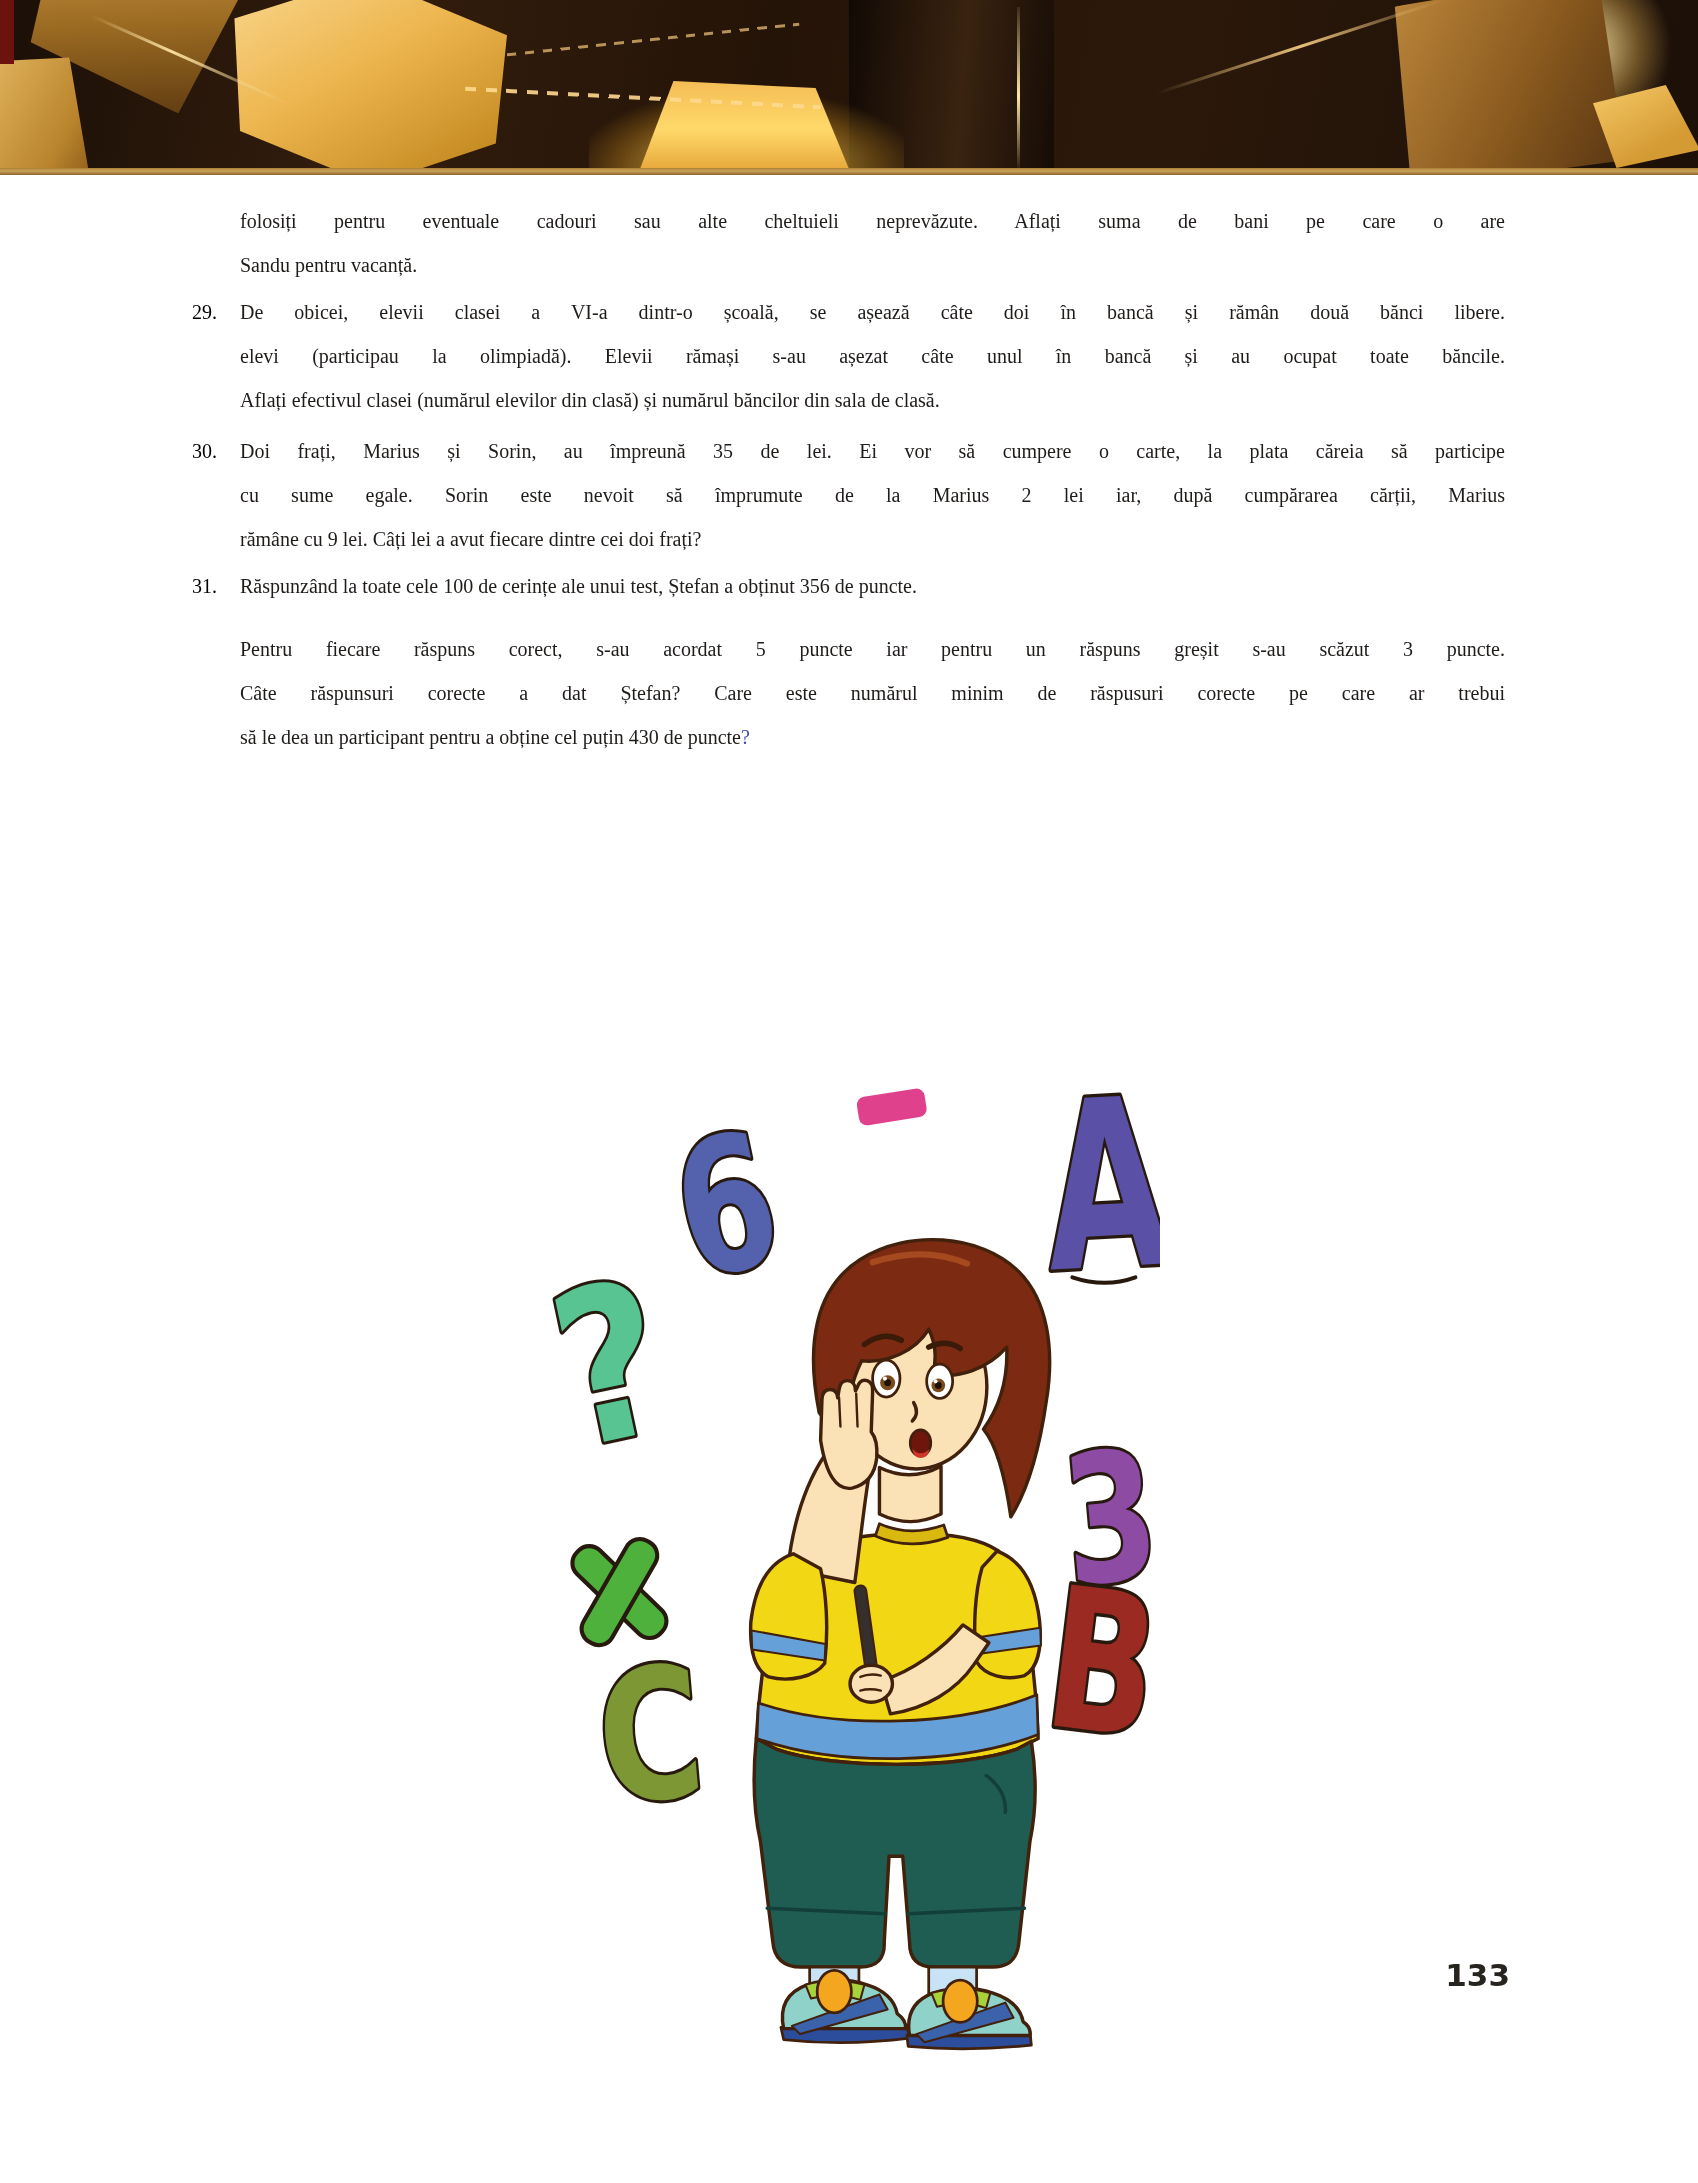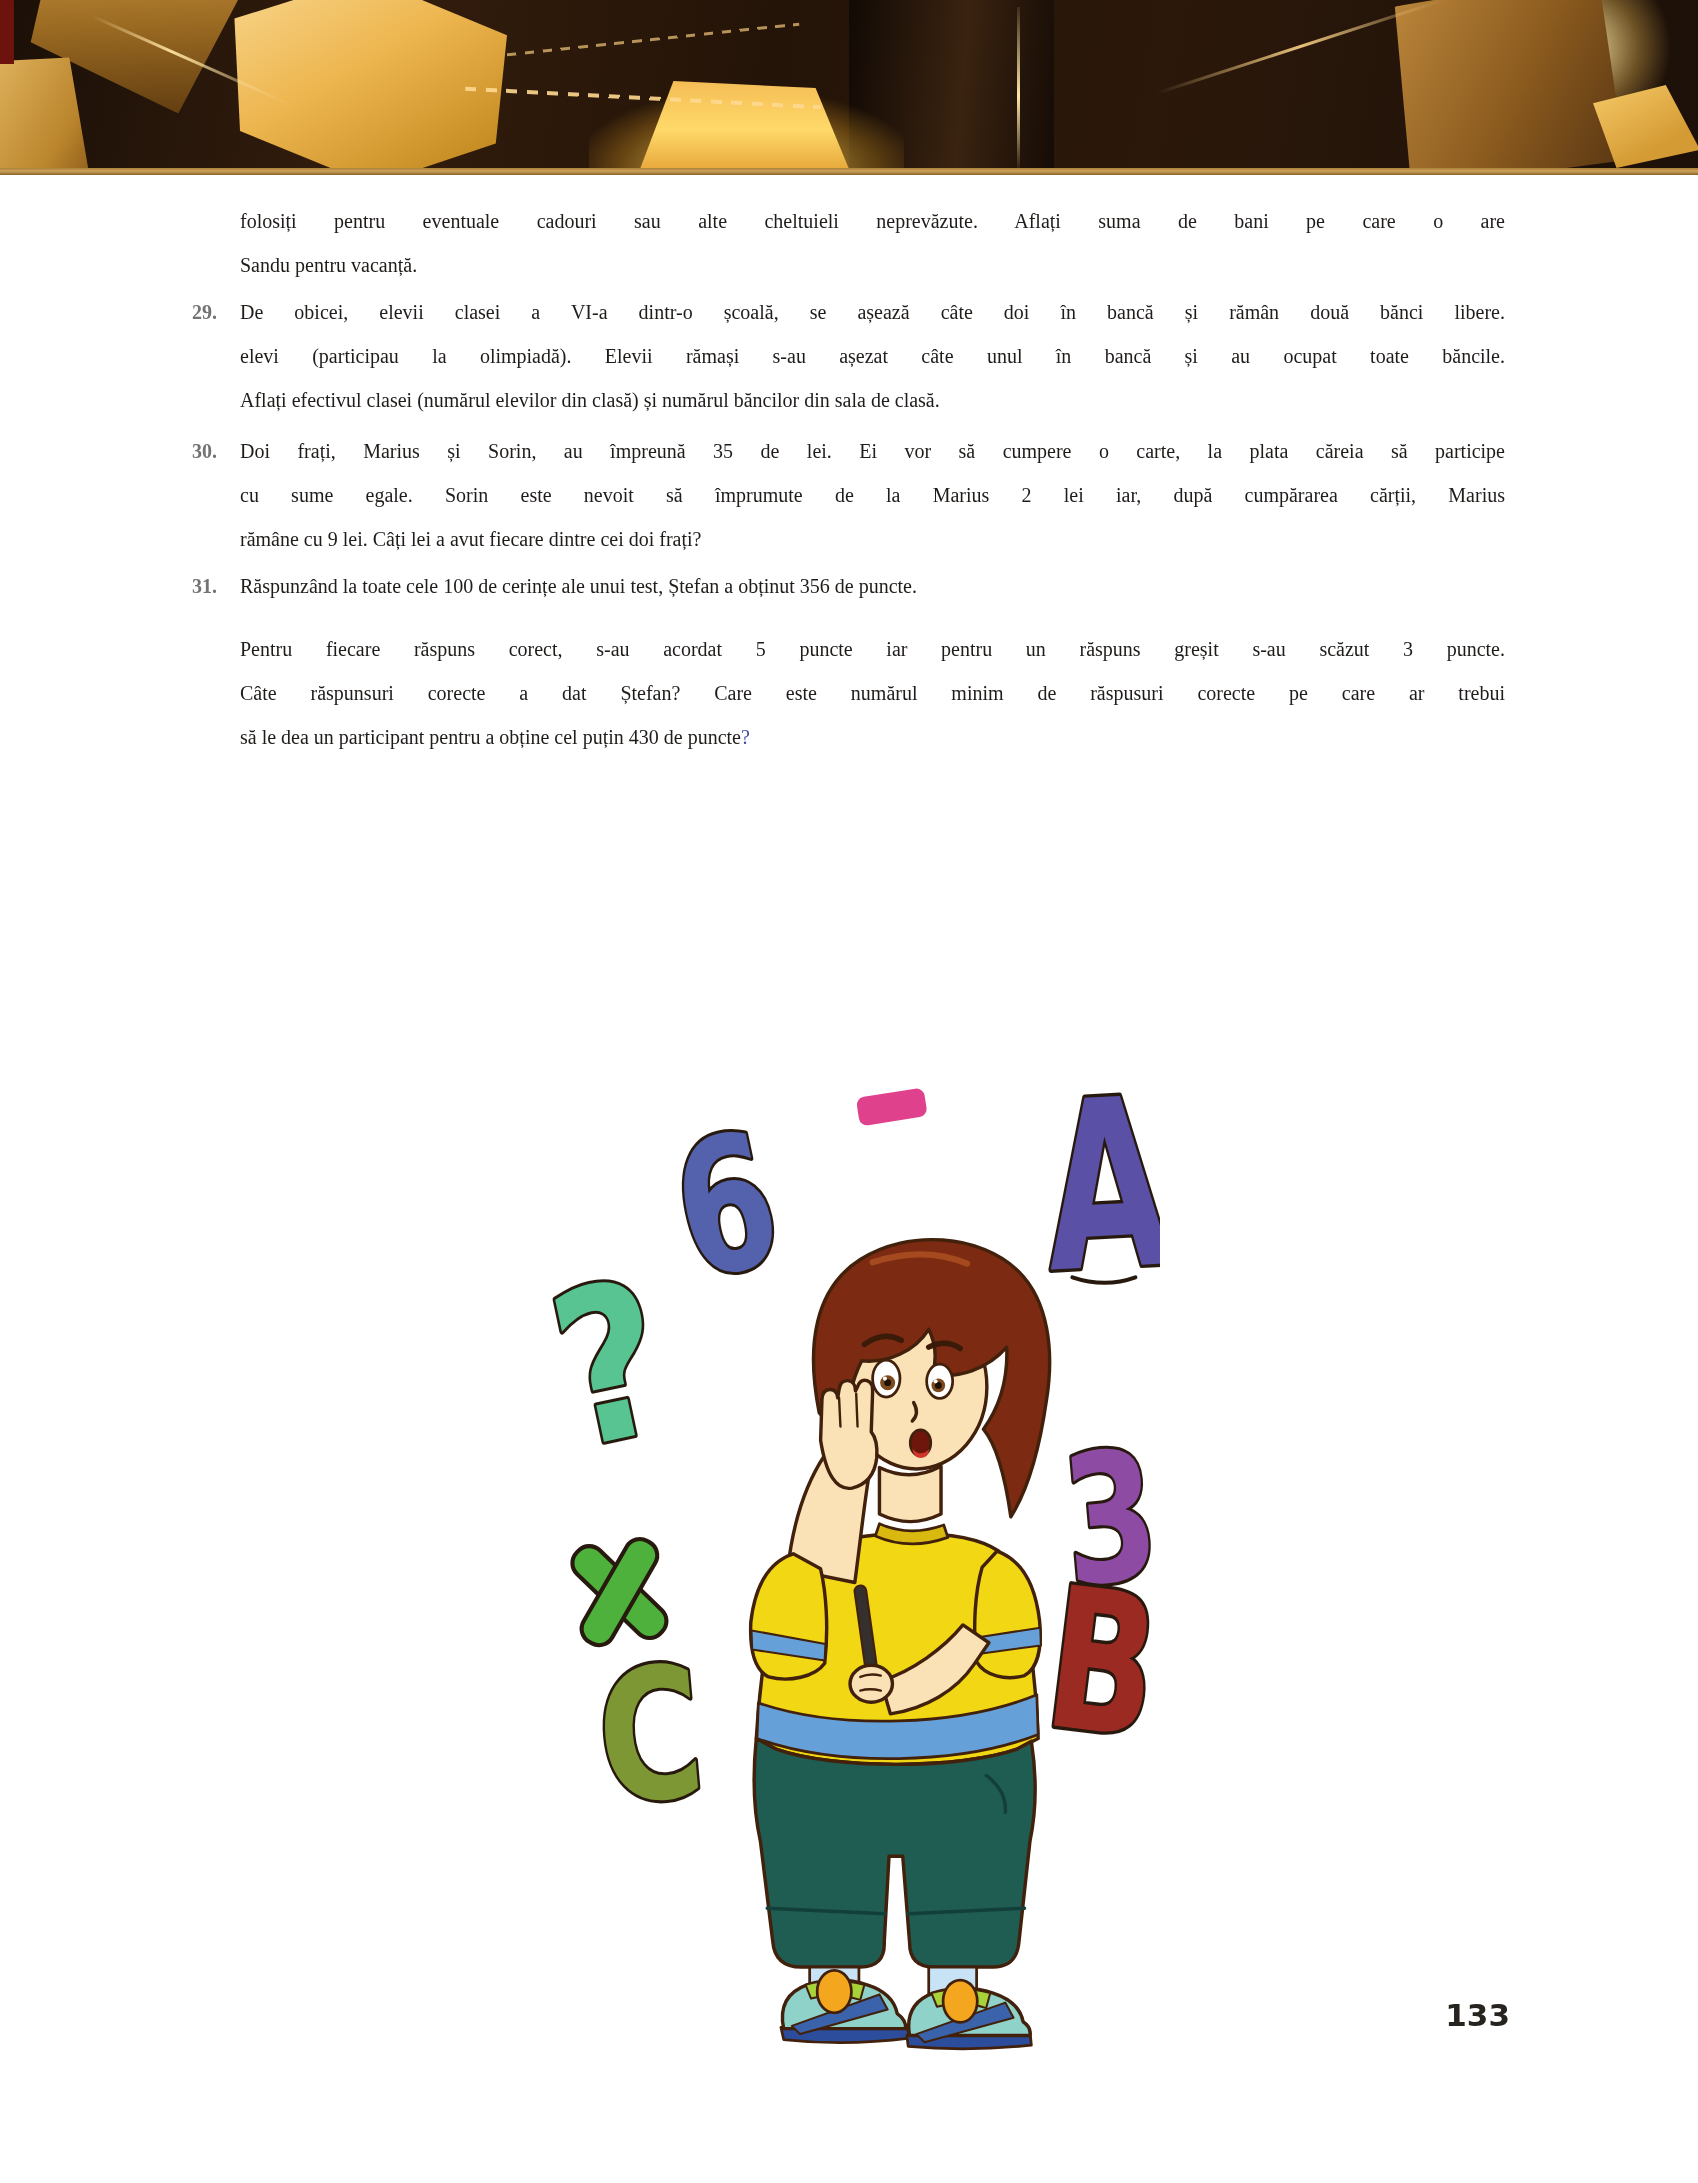--- a/index.html
+++ b/index.html
@@ -97,35 +97,35 @@
     color:#1f1c1a;
   }
   .para{position:relative;}
   .para.mt-a{margin-top:3.4px;}
   .para.mt-b{margin-top:6.2px;}
   .para.mt-c{margin-top:19px;}
   .line{text-align:justify;}
   .line.just{text-align-last:justify;}
   .pnum{
     position:absolute;left:-48px;top:0;
-    color:#737373;font-weight:bold;
+    color:#000000;font-weight:normal;
   }
   .qm{color:#3f4ba3;}
 
   
   .illustration{position:absolute;left:551px;top:1057px;width:609px;height:999px;}
   .illustration svg{display:block;width:100%;height:100%;}
   .sym{
     font-family:"DejaVu Sans",sans-serif;font-weight:bold;
     stroke:#27190d;stroke-linejoin:round;
   }
 
   
   .page-number{
-    position:absolute;left:1428px;top:1997px;width:82px;
+    position:absolute;left:1428px;top:1957px;width:82px;
     font-family:"DejaVu Sans",sans-serif;font-weight:bold;
     font-size:31px;color:#27241f;text-align:right;
   }
 </style>
 </head>
 <body>
 
 <div class="page">
 
   <div class="header">

